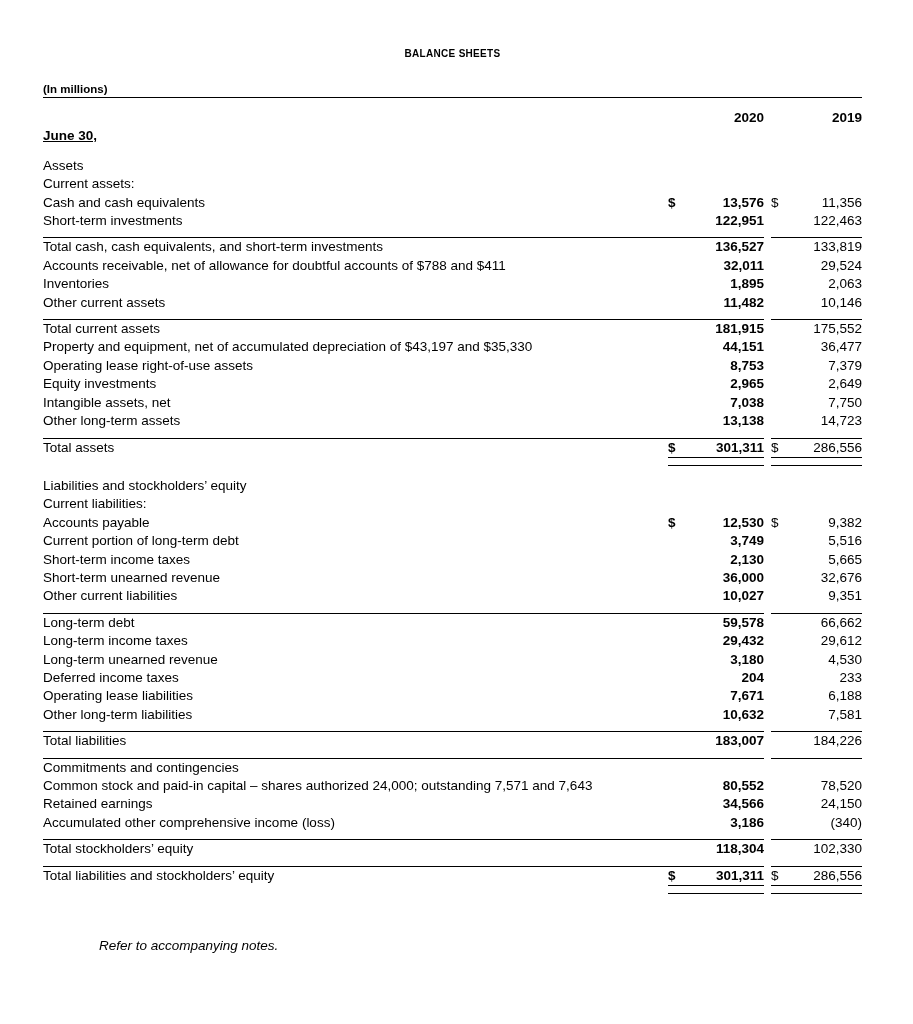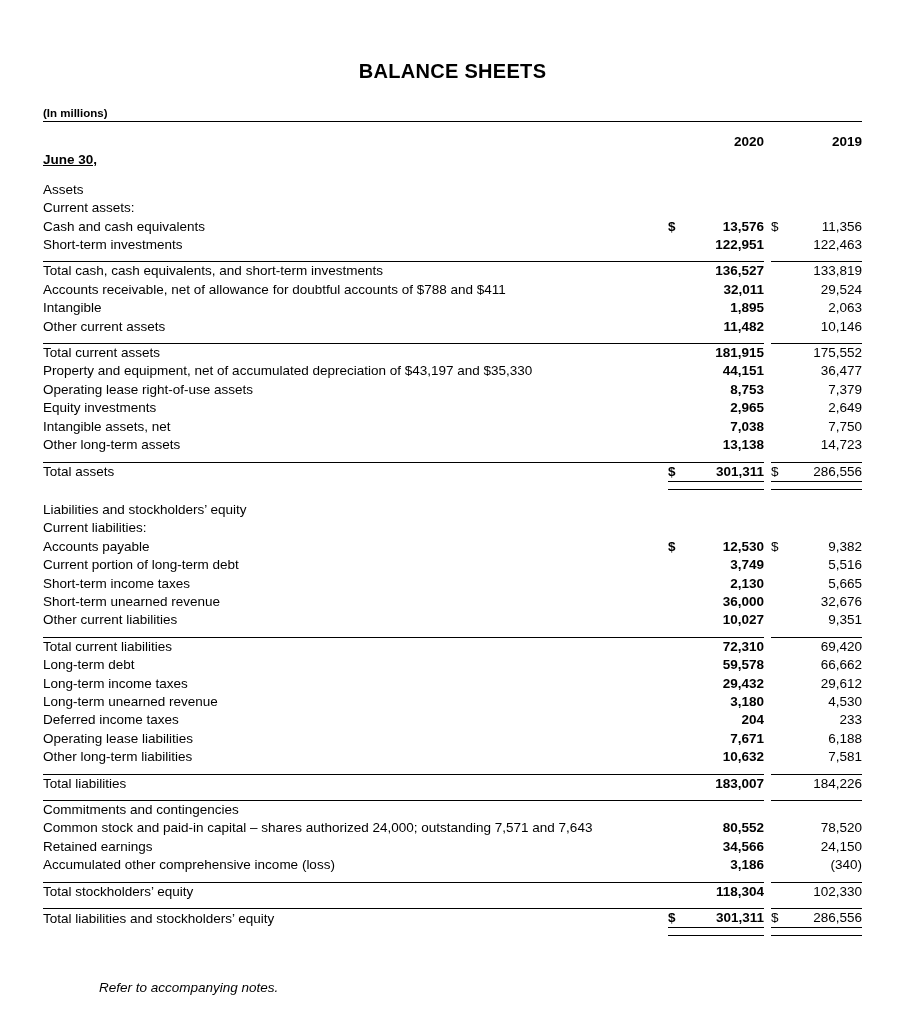--- a/index.html
+++ b/index.html
@@ -18,24 +18,23 @@
   .page {
     position: relative;
     width: 913px;
     height: 1024px;
     box-sizing: border-box;
     padding: 0 51px 0 43px;
   }
   .doc-title {
     text-align: center;
     font-weight: bold;
-    font-size: 20px;
+    font-size: 10px;
     letter-spacing: 0.3px;
     padding-top: 48px;
-    margin-top: 12px;
   }
   .units-row {
     margin-top: 24px;
     font-weight: bold;
     font-size: 11.5px;
   }
   .units-rule {
     border-bottom: 1.6px solid #000;
     margin-top: 2px;
   }
@@ -212,21 +211,21 @@
       <tr>
         <td class="label ind1"><span>Accounts receivable, net of allowance for doubtful accounts of </span><span class="bold">$788</span><span> and </span><span>$411</span></td>
         <td class="sym"></td>
         <td class="num cur">32,011</td>
         <td class="gap"></td>
         <td class="sym"></td>
         <td class="num pri">29,524</td>
       </tr>
 
       <tr>
-        <td class="label ind1">Intangible</td>
+        <td class="label ind1">Inventories</td>
         <td class="sym"></td>
         <td class="num cur">1,895</td>
         <td class="gap"></td>
         <td class="sym"></td>
         <td class="num pri">2,063</td>
       </tr>
 
       <tr>
         <td class="label ind1">Other current assets</td>
         <td class="sym"></td>
@@ -396,28 +395,20 @@
 
       <tr class="rule">
         <td class="r-label"></td>
           <td class="r-sym1"></td>
           <td class="r-num1"></td>
         <td class="r-gap"></td>
           <td class="r-sym2"></td>
           <td class="r-num2"></td>
       </tr>
 
-      <tr>
-        <td class="label ind2">Total current liabilities</td>
-        <td class="sym"></td>
-        <td class="num cur">72,310</td>
-        <td class="gap"></td>
-        <td class="sym"></td>
-        <td class="num pri">69,420</td>
-      </tr>
 
       <tr>
         <td class="label ind0">Long-term debt</td>
         <td class="sym"></td>
         <td class="num cur">59,578</td>
         <td class="gap"></td>
         <td class="sym"></td>
         <td class="num pri">66,662</td>
       </tr>
 

